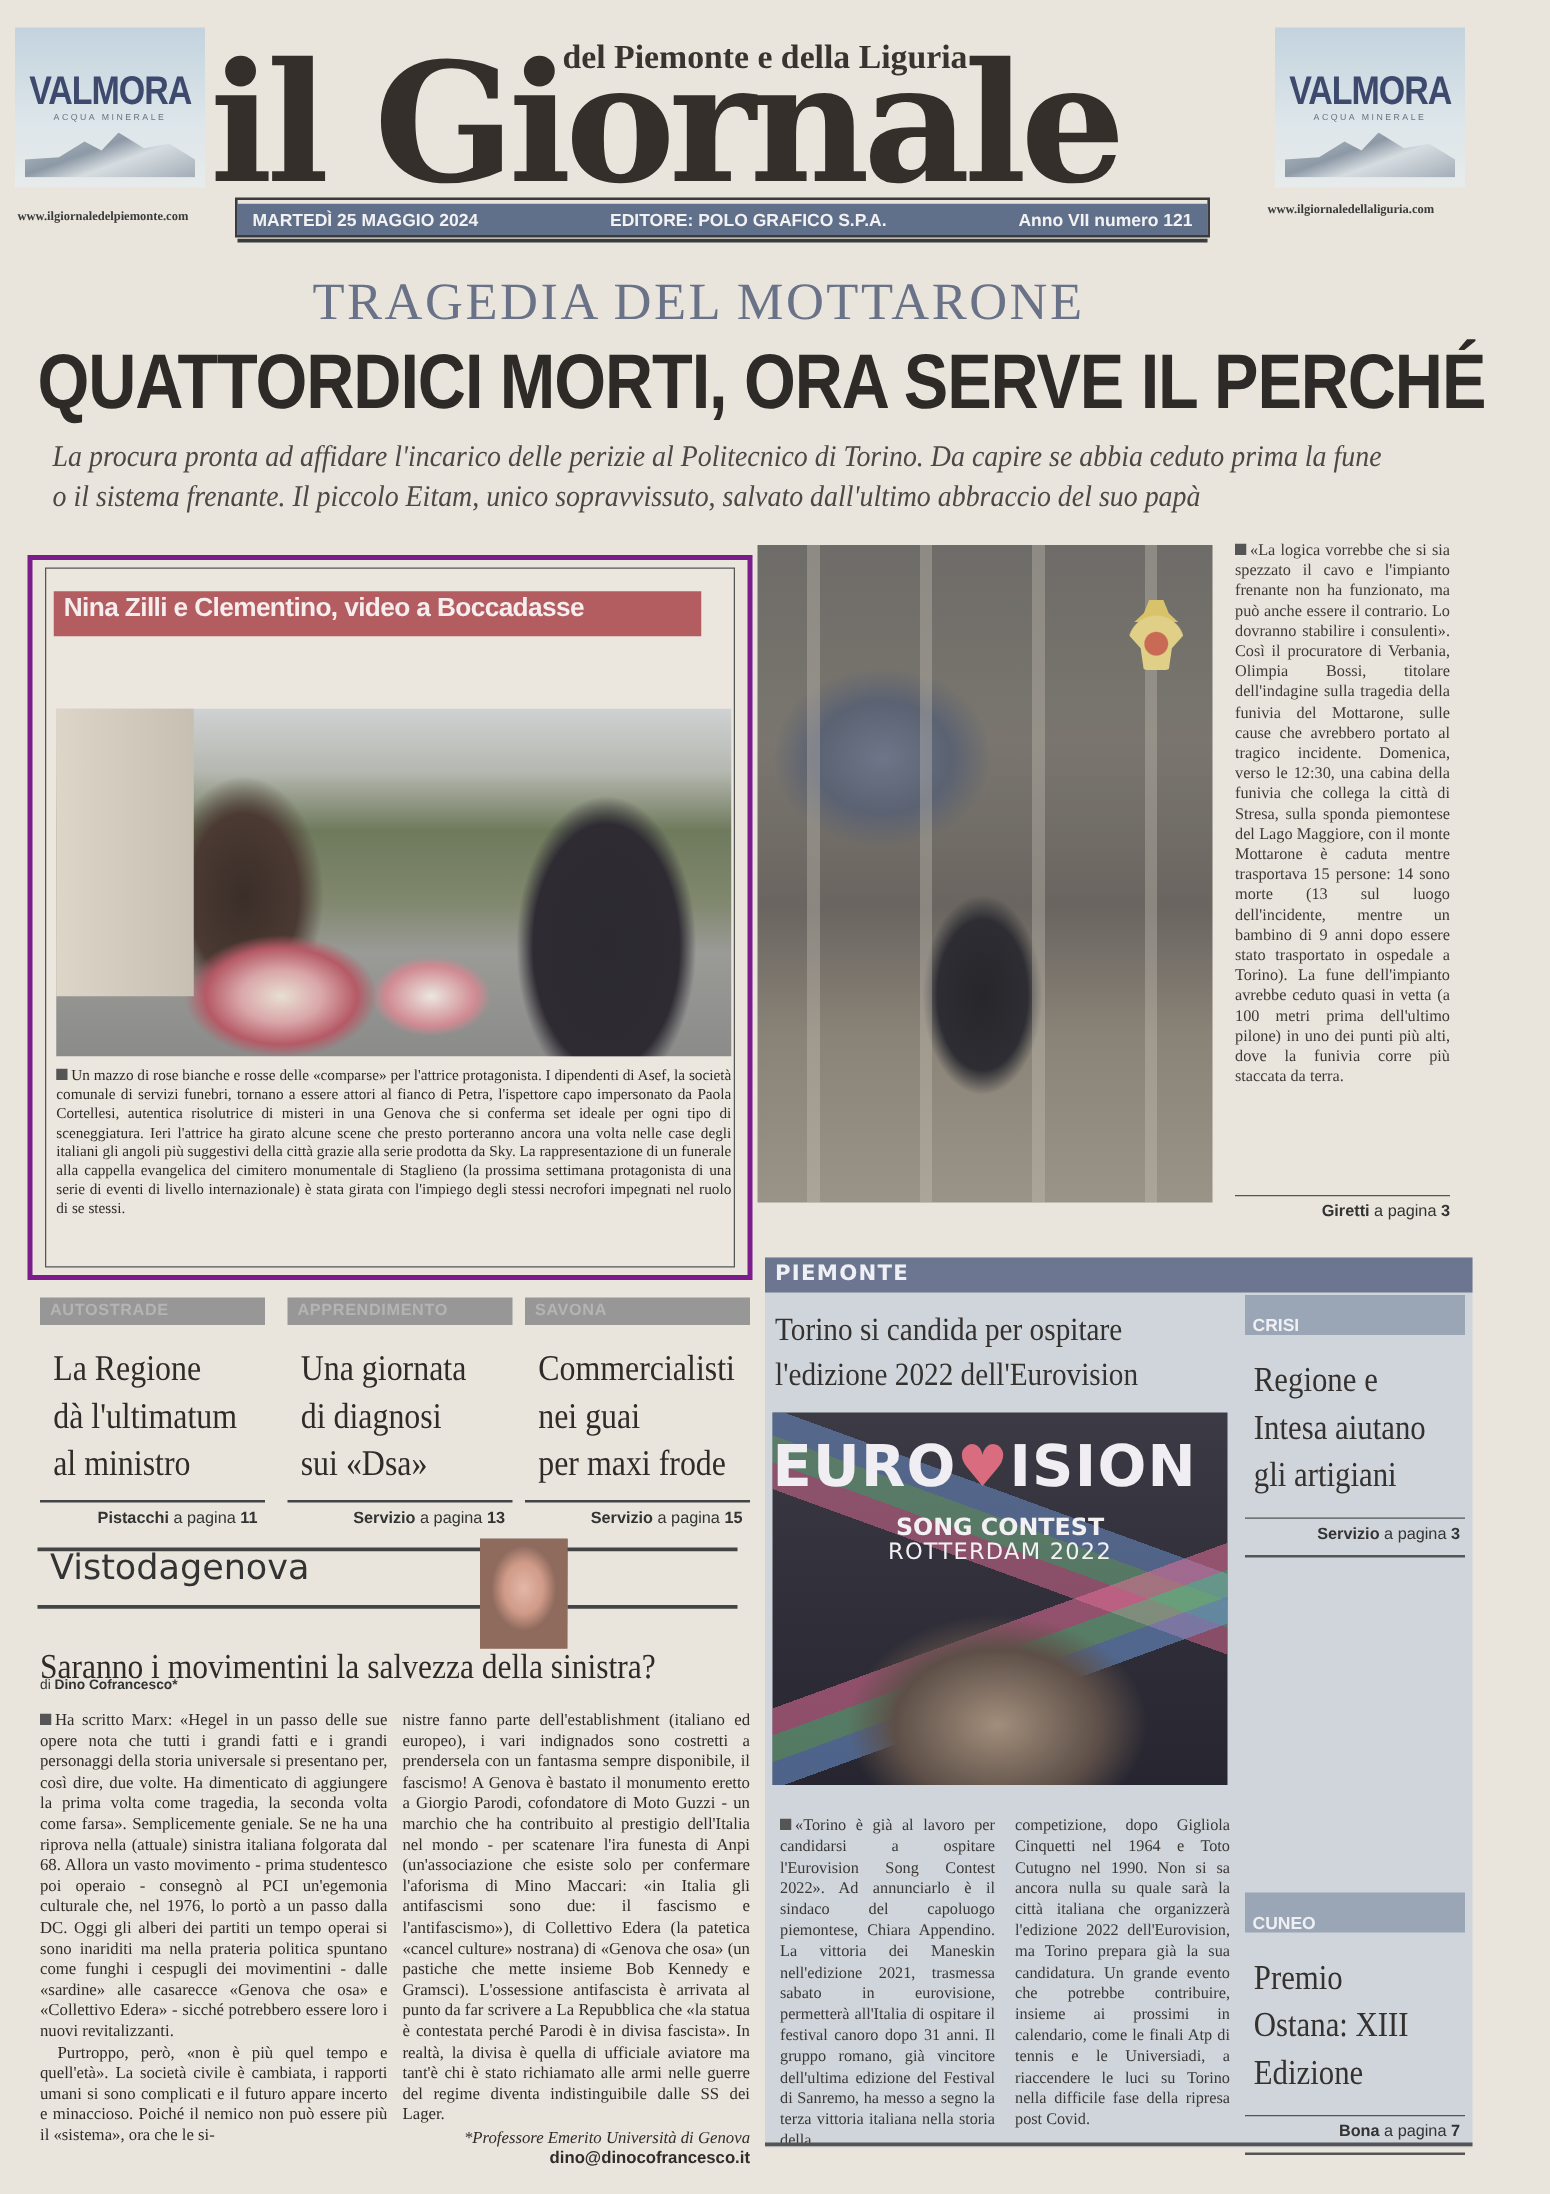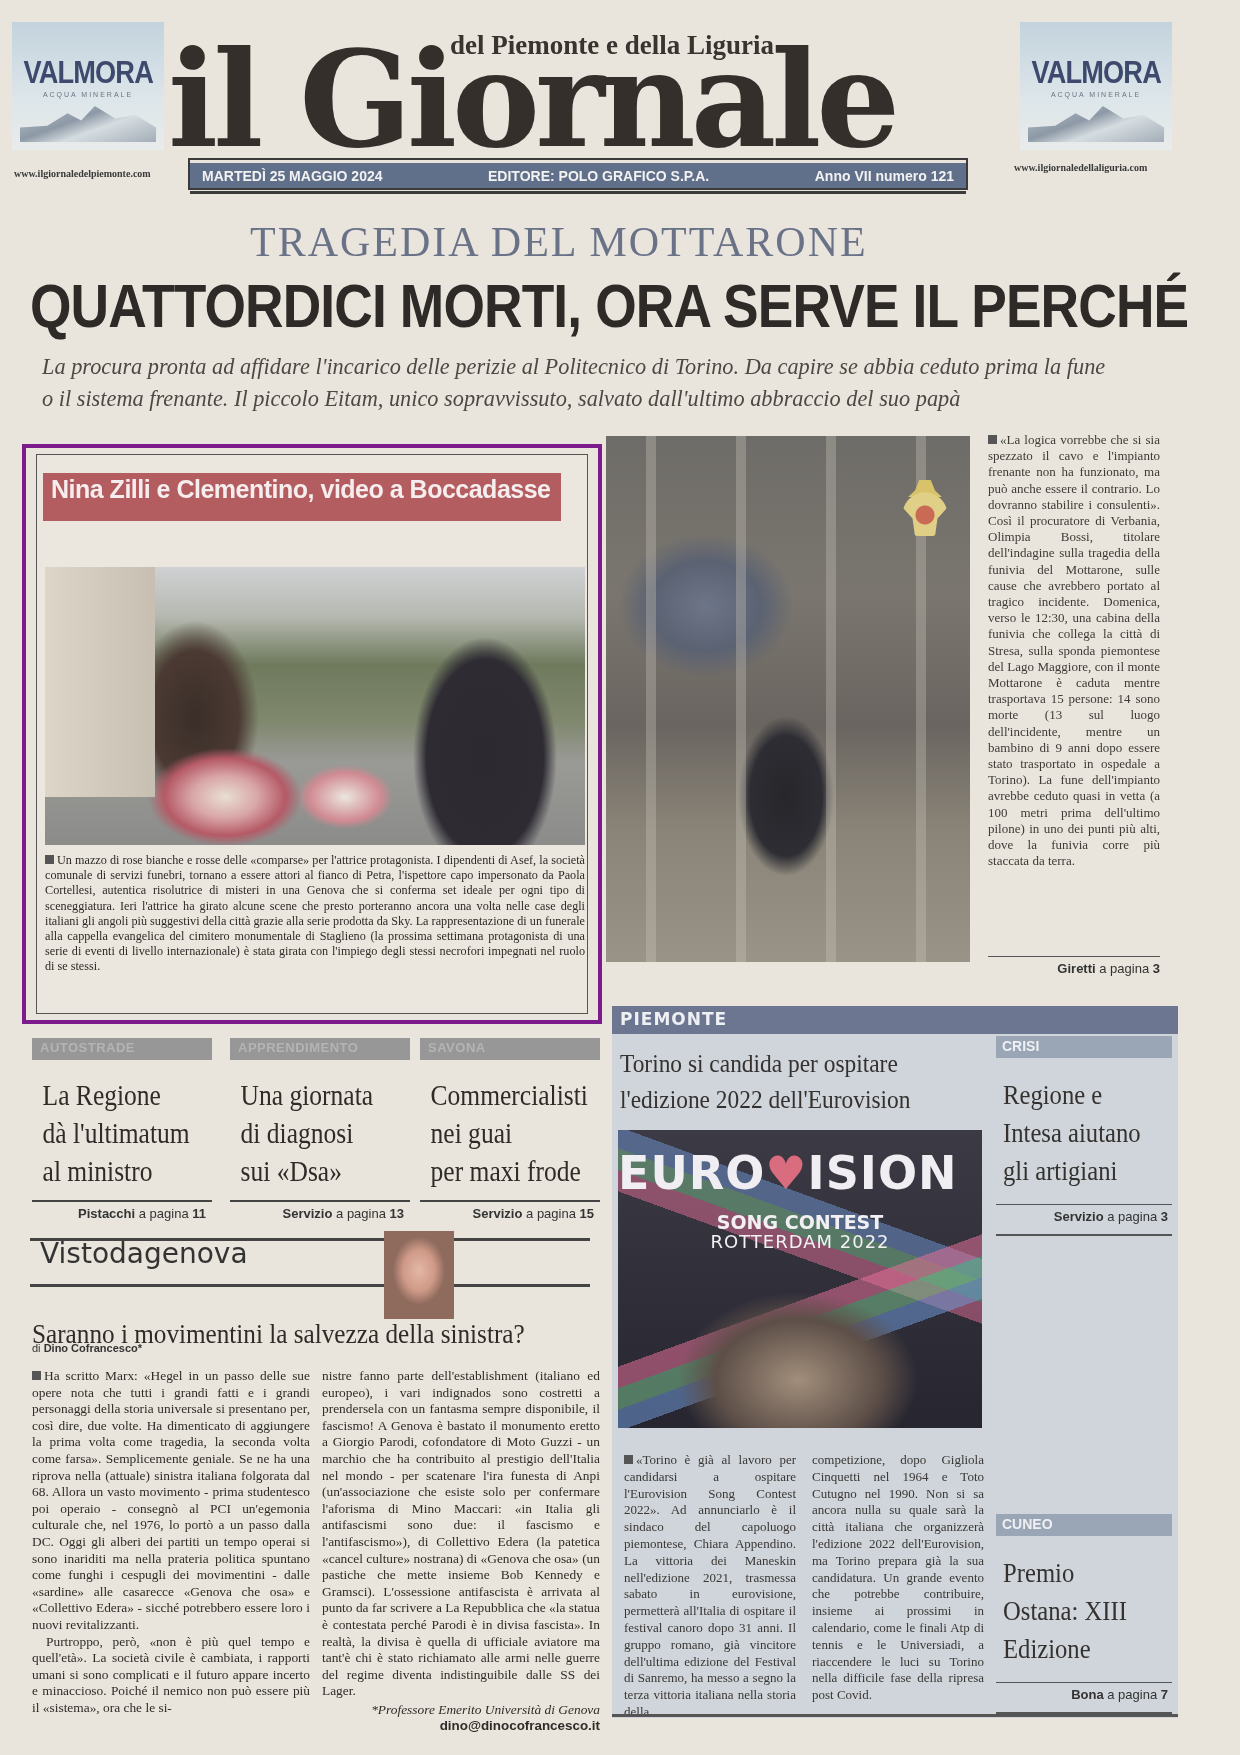--- a/index.html
+++ b/index.html
@@ -71,23 +71,23 @@
     line-height: 32px; color: #4c4845; transform: scaleX(0.93); transform-origin: left;
   }
 
   
   .genova-box {
     position: absolute; left: 22px; top: 444px; width: 580px; height: 580px;
     border: 4px solid #7b1b8c; padding: 6px 10px;
   }
   .genova-inner { border: 1px solid #555; width: 100%; height: 100%; position: relative; background: #ebe7df; }
   .genova-tag {
-    position: absolute; left: 6px; top: 18px; width: 518px; height: 48px;
+    position: absolute; left: 6px; top: 18px; width: 518px; height: 36px;
     background: #b35d61; color: #f6eeee; font-family: "Liberation Sans", sans-serif;
-    font-weight: bold; font-size: 25px; padding: 2px 8px; letter-spacing: -0.5px;
+    font-weight: bold; font-size: 21px; padding: 2px 8px; letter-spacing: -0.5px;
   }
   .genova-title {
     position: absolute; left: 14px; top: 66px;
     font-family: "DejaVu Sans", sans-serif; font-weight: bold; font-size: 27px; color: #2e2a27;
     letter-spacing: -0.5px;
   }
   .photo-genova {
     position: absolute; left: 8px; top: 112px; width: 540px; height: 278px;
     background:
       radial-gradient(ellipse 110px 70px at 180px 230px, #e8dfd2 0%, #d9a6a8 30%, #b55a66 55%, transparent 70%),
@@ -222,21 +222,21 @@
   .pie-col {
     position: absolute; top: 446px; width: 172px;
     font-family: "Liberation Serif", serif; font-size: 13px; line-height: 16.8px;
     color: #3a3734; text-align: justify;
   }
   .pie-bottom-rule { position: absolute; left: 0; top: 708px; width: 566px; height: 3px; background: #555; }
 
   .side-block { position: absolute; left: 384px; width: 176px; }
   .side-tag {
     height: 22px; background: #9aa5b5; color: #eef0f4;
-    font-family: "Liberation Sans", sans-serif; font-weight: bold; font-size: 14px; padding: 2px 6px;
+    font-family: "Liberation Sans", sans-serif; font-weight: bold; font-size: 14px; padding: 16px 6px;
   }
   .side-title {
     margin-top: 18px; padding-left: 8px;
     font-family: "Liberation Serif", serif; font-size: 28px; line-height: 38px; color: #34312f;
     transform: scaleX(0.88); transform-origin: left; white-space: nowrap;
   }
   .side-credit {
     margin-top: 14px; border-top: 1px solid #555; padding-top: 4px; text-align: right; padding-right: 4px;
     border-bottom: 2px solid #555; padding-bottom: 10px;
   }

